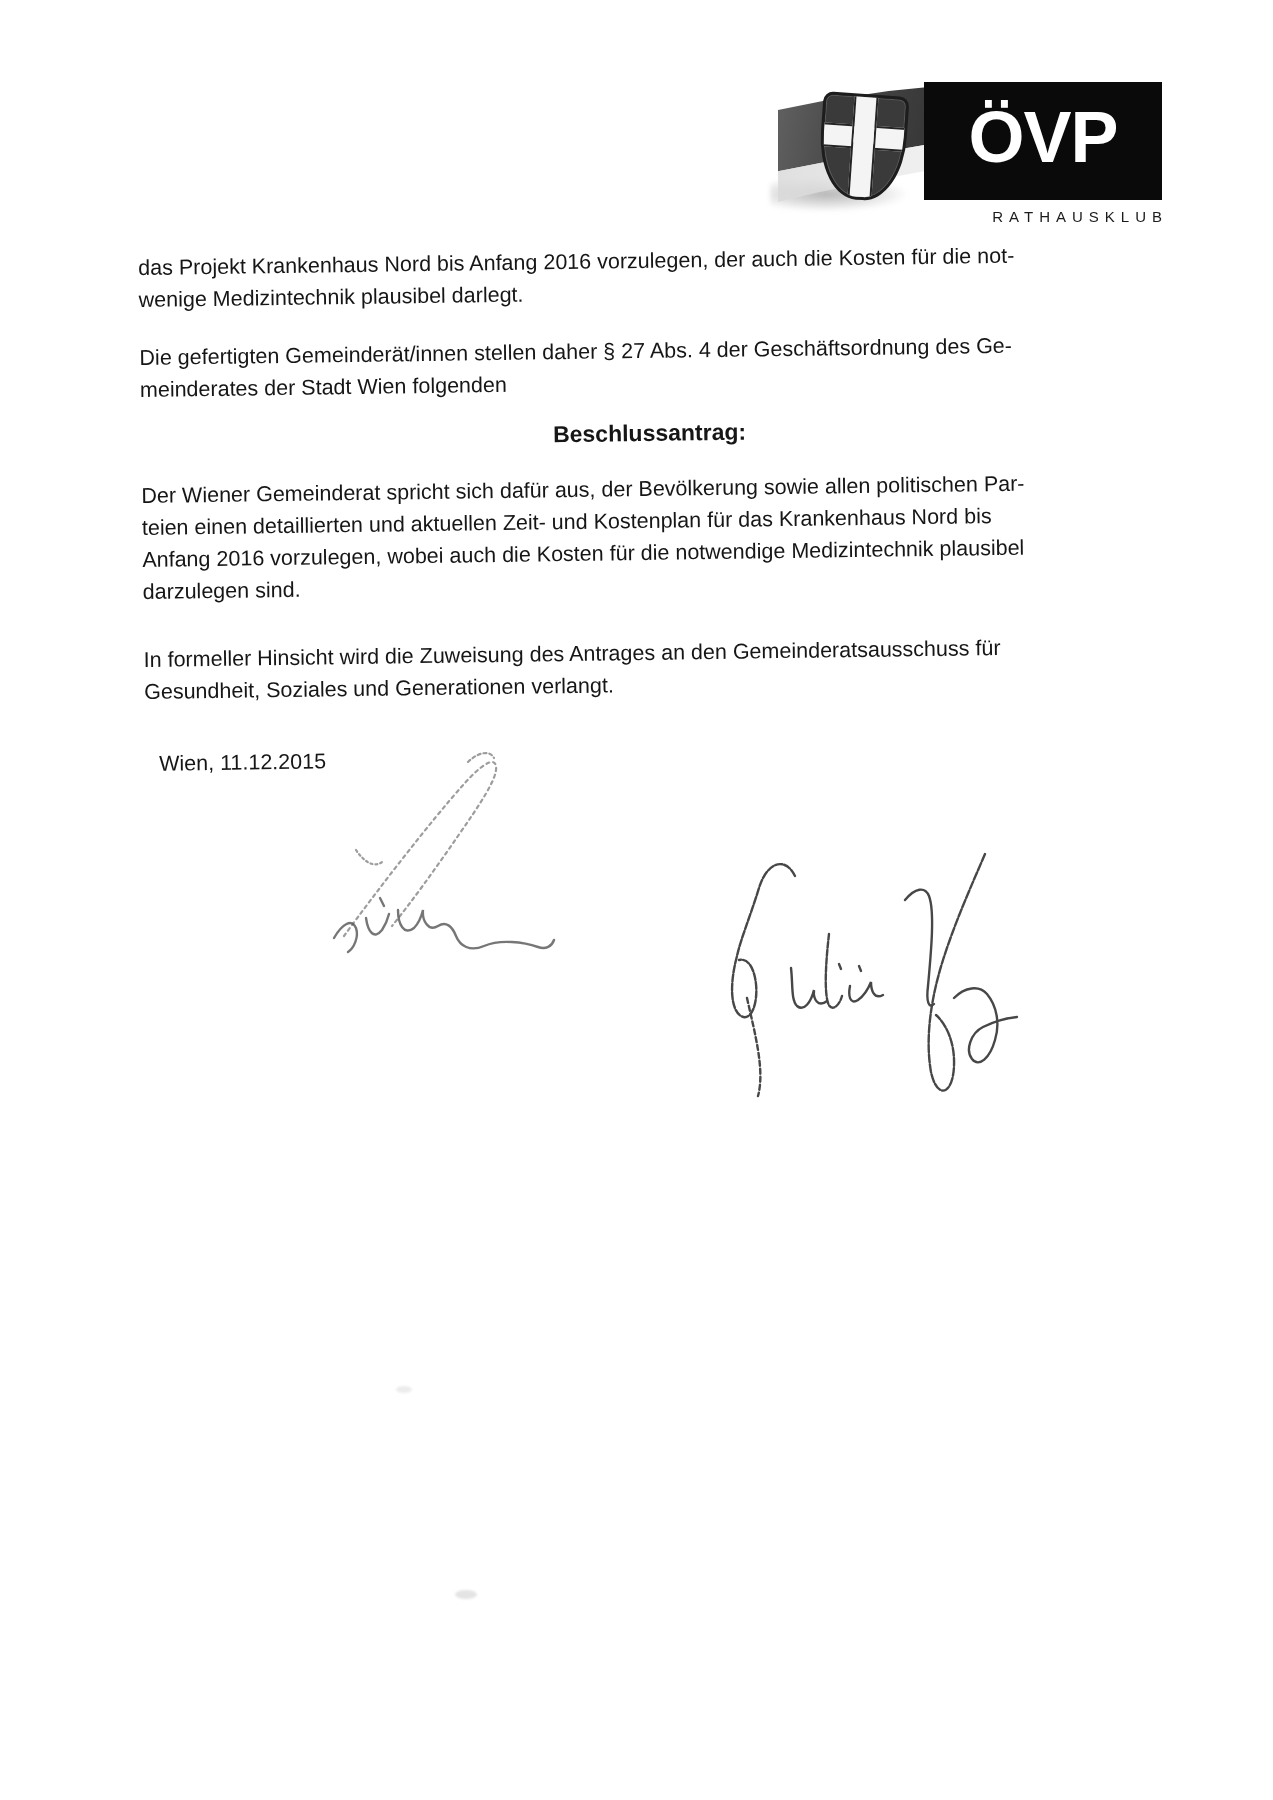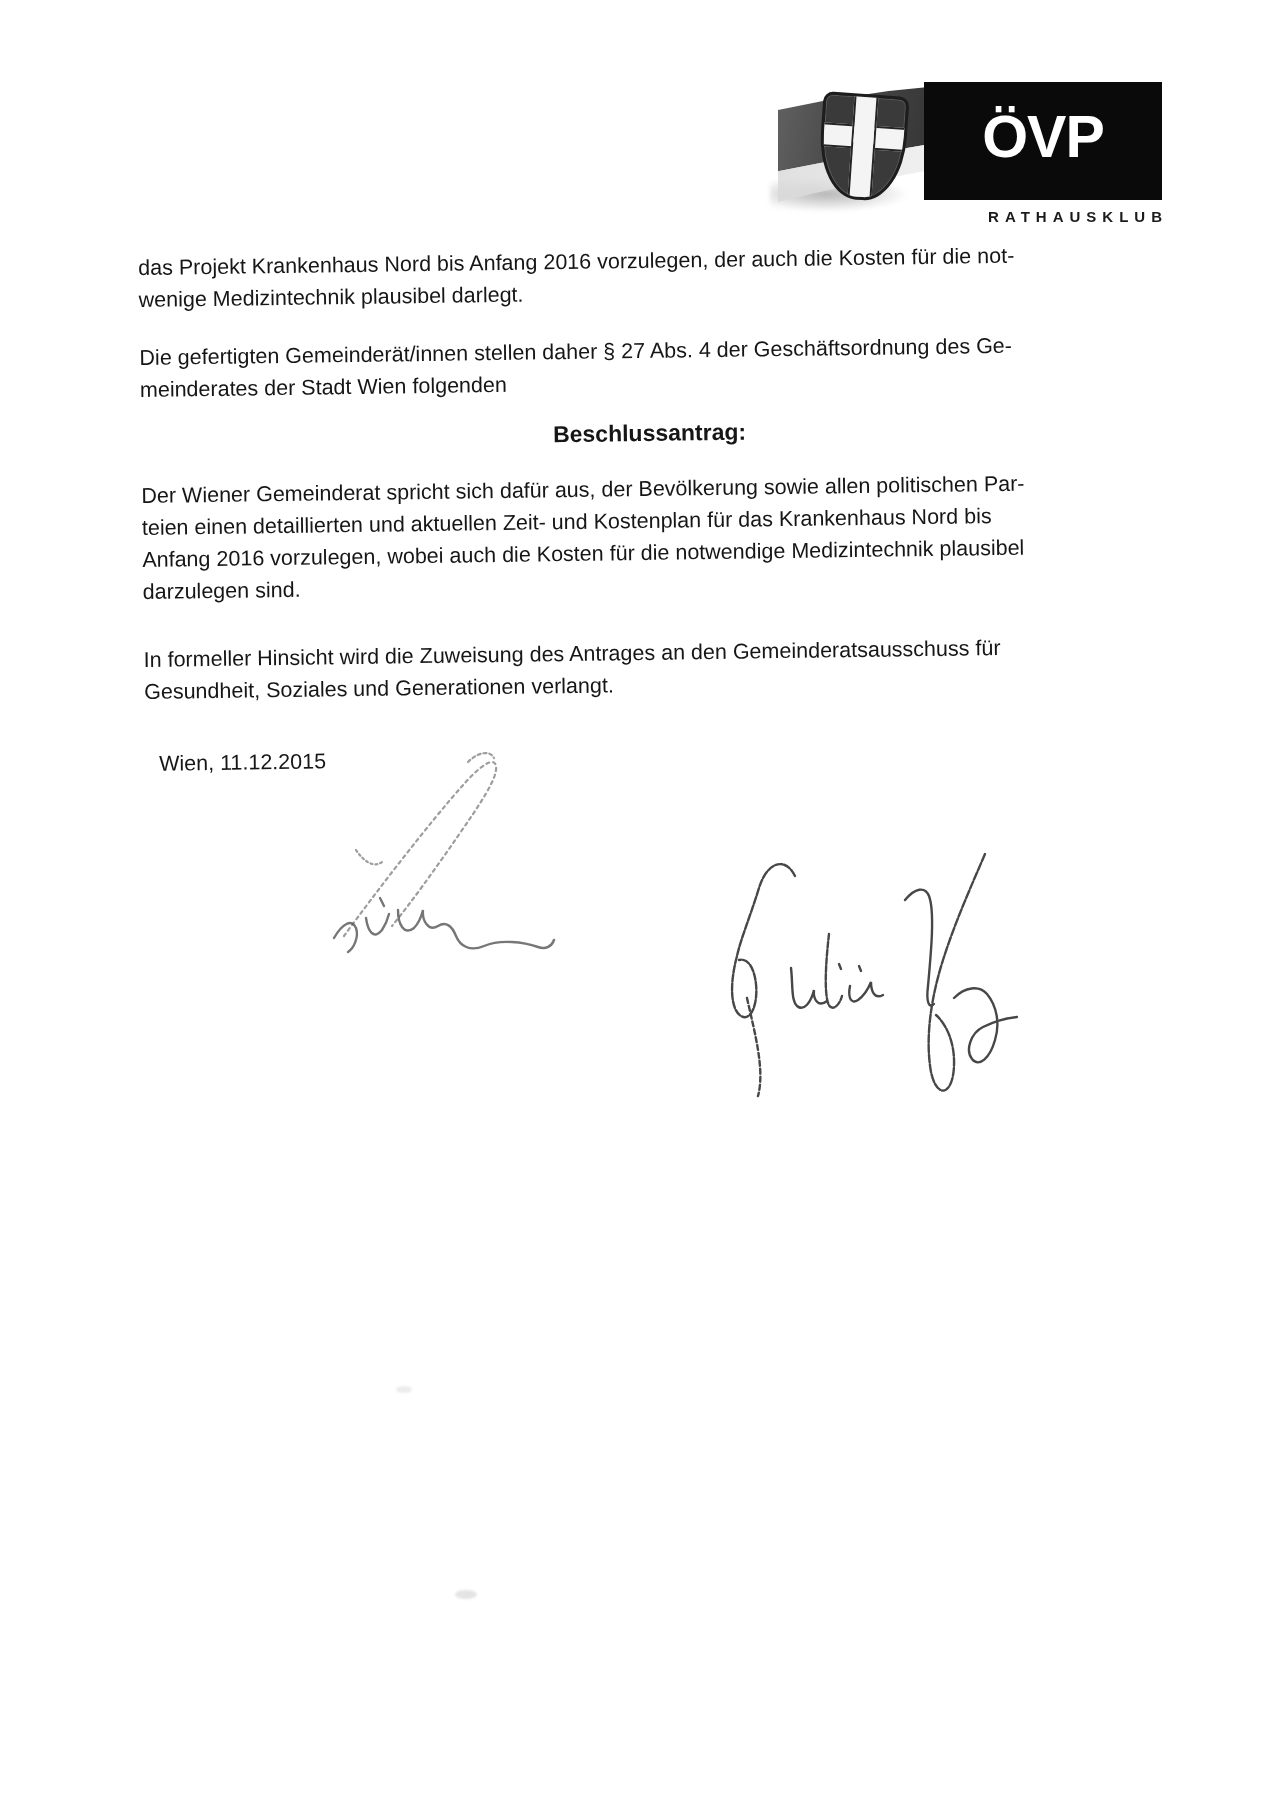--- a/index.html
+++ b/index.html
@@ -38,24 +38,24 @@
     transform:rotate(4deg);overflow:hidden;
     box-shadow:inset 0 0 0 1px #5a5a5a;
   }
   .cross-h{position:absolute;top:28px;height:20px;left:-3px;right:-3px;background:#f4f4f4;border-top:2px solid #242424;border-bottom:2px solid #242424;}
   .cross-v{position:absolute;left:50%;margin-left:-12px;width:20px;top:-3px;bottom:-3px;background:#f4f4f4;border-left:2px solid #242424;border-right:2px solid #242424;}
   .cross-core{position:absolute;left:50%;margin-left:-10px;width:20px;top:30px;height:16px;background:#f4f4f4;}
   .ovp-box{
     position:absolute;left:146px;top:2px;width:238px;height:118px;
     background:#0a0a0a;display:flex;align-items:center;justify-content:center;
   }
-  .ovp-text{color:#ffffff;font-weight:bold;font-size:59px;line-height:1;padding-bottom:8px;letter-spacing:-1px;}
+  .ovp-text{color:#ffffff;font-weight:bold;font-size:72px;line-height:1;padding-bottom:8px;letter-spacing:-1px;}
   .club{
     position:absolute;right:0;top:128px;
-    font-size:15px;font-weight:bold;letter-spacing:6px;margin-right:-6px;
+    font-size:15px;font-weight:normal;letter-spacing:6px;margin-right:-6px;
     color:#1b1b1b;white-space:nowrap;
   }
 
   
   .textblock{
     position:absolute;left:138px;top:252px;width:1018px;
     font-size:21.5px;line-height:32px;
     transform:rotate(-0.8deg);transform-origin:0 0;
     color:#161616;
   }

